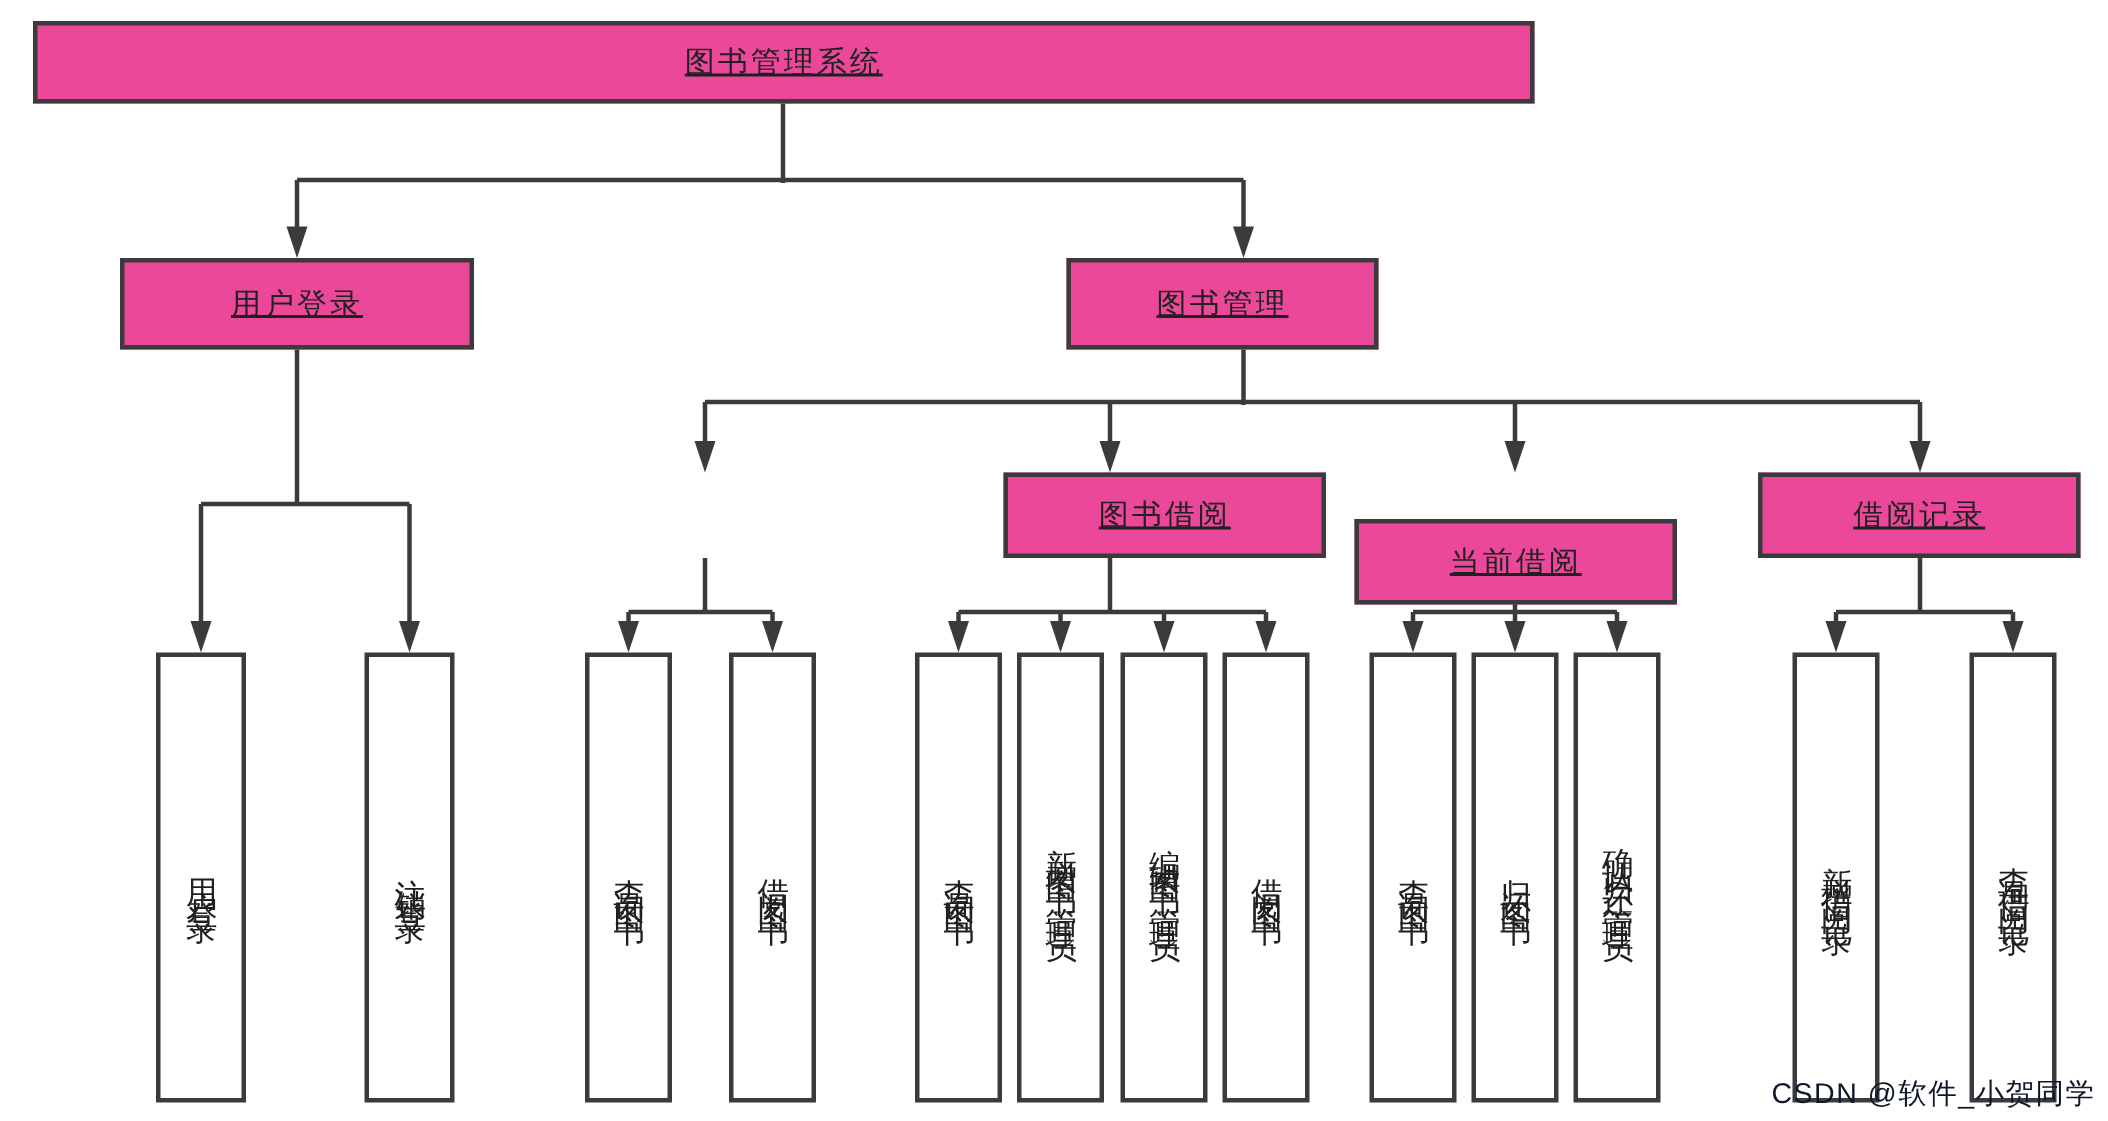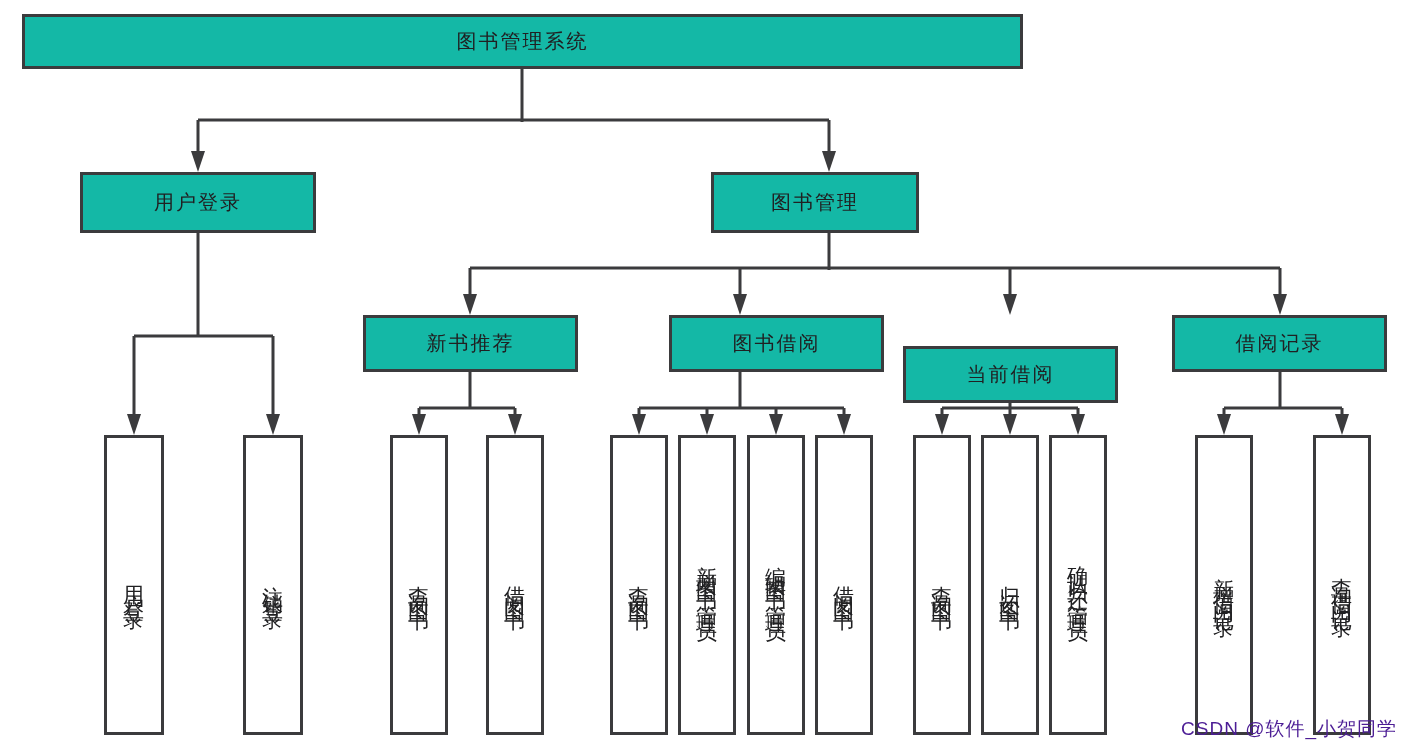--- a/index.html
+++ b/index.html
@@ -2,42 +2,42 @@
 <html><head>
 <meta charset="utf-8">
 <style>
   html,body{margin:0;padding:0;background:#ffffff;}
   .canvas{
     position:relative;width:1405px;height:747px;background:#ffffff;overflow:hidden;
     font-family:"Liberation Sans","DejaVu Sans",sans-serif;color:#202022;
   }
   svg.edges{position:absolute;left:0;top:0;width:1405px;height:747px;}
   .node{
-    position:absolute;background:#14b8a6;border:3px solid #3b3b3d;box-sizing:border-box;
+    position:absolute;background:#ec4899;border:3px solid #3b3b3d;box-sizing:border-box;
     display:flex;align-items:center;justify-content:center;
-    font-size:20px;letter-spacing:2px;white-space:nowrap;z-index:2;
+    font-size:20px;letter-spacing:2px;white-space:nowrap;z-index:2;text-decoration:underline;
   }
   .root{left:22px;top:14px;width:1001px;height:55px;}
   .l2a{left:80px;top:172px;width:236px;height:61px;}
   .l2b{left:711px;top:172px;width:208px;height:61px;}
   .l3{top:315px;width:215px;height:57px;}
   .l3a{left:363px;} .l3b{left:669px;} .l3c{left:903px;margin-top:31px;} .l3d{left:1172px;}
   .leaf{
     position:absolute;top:435px;height:300px;width:58px;background:#ffffff;
     border:3px solid #3b3b3d;box-sizing:border-box;z-index:2;
     display:flex;align-items:center;justify-content:center;
   }
   .leaf.wide{width:60px;}
   .vtext{
     writing-mode:vertical-rl;text-orientation:mixed;
     font-size:21px;letter-spacing:8px;line-height:1;white-space:nowrap;
   }
   .watermark{
     position:absolute;right:8px;bottom:5px;z-index:5;
-    font-size:19px;letter-spacing:1px;color:#4c1d95;
+    font-size:19px;letter-spacing:1px;color:#0f172a;
   }
   .edge-path{stroke:#3b3b3d;stroke-width:3;fill:none;}
   .arrowhead{fill:#3b3b3d;stroke:none;}
 </style>
 </head>
 <body>
 
 <div class="canvas">
 
   <svg class="edges" viewBox="0 0 1405 747">
@@ -96,21 +96,20 @@
       <polygon class="arrowhead" points="1217,414 1231,414 1224,435"></polygon>
       <polygon class="arrowhead" points="1335,414 1349,414 1342,435"></polygon>
     </g>
   </svg>
 
   <div class="node root">图书管理系统</div>
 
   <div class="node l2a">用户登录</div>
   <div class="node l2b">图书管理</div>
 
-  <div class="node l3 l3a">新书推荐</div>
   <div class="node l3 l3b">图书借阅</div>
   <div class="node l3 l3c">当前借阅</div>
   <div class="node l3 l3d">借阅记录</div>
 
   <div class="leaf wide" style="left:104px;">
     <span class="vtext">用户登录</span>
   </div>
   <div class="leaf wide" style="left:243px;">
     <span class="vtext">注销登录</span>
   </div>

